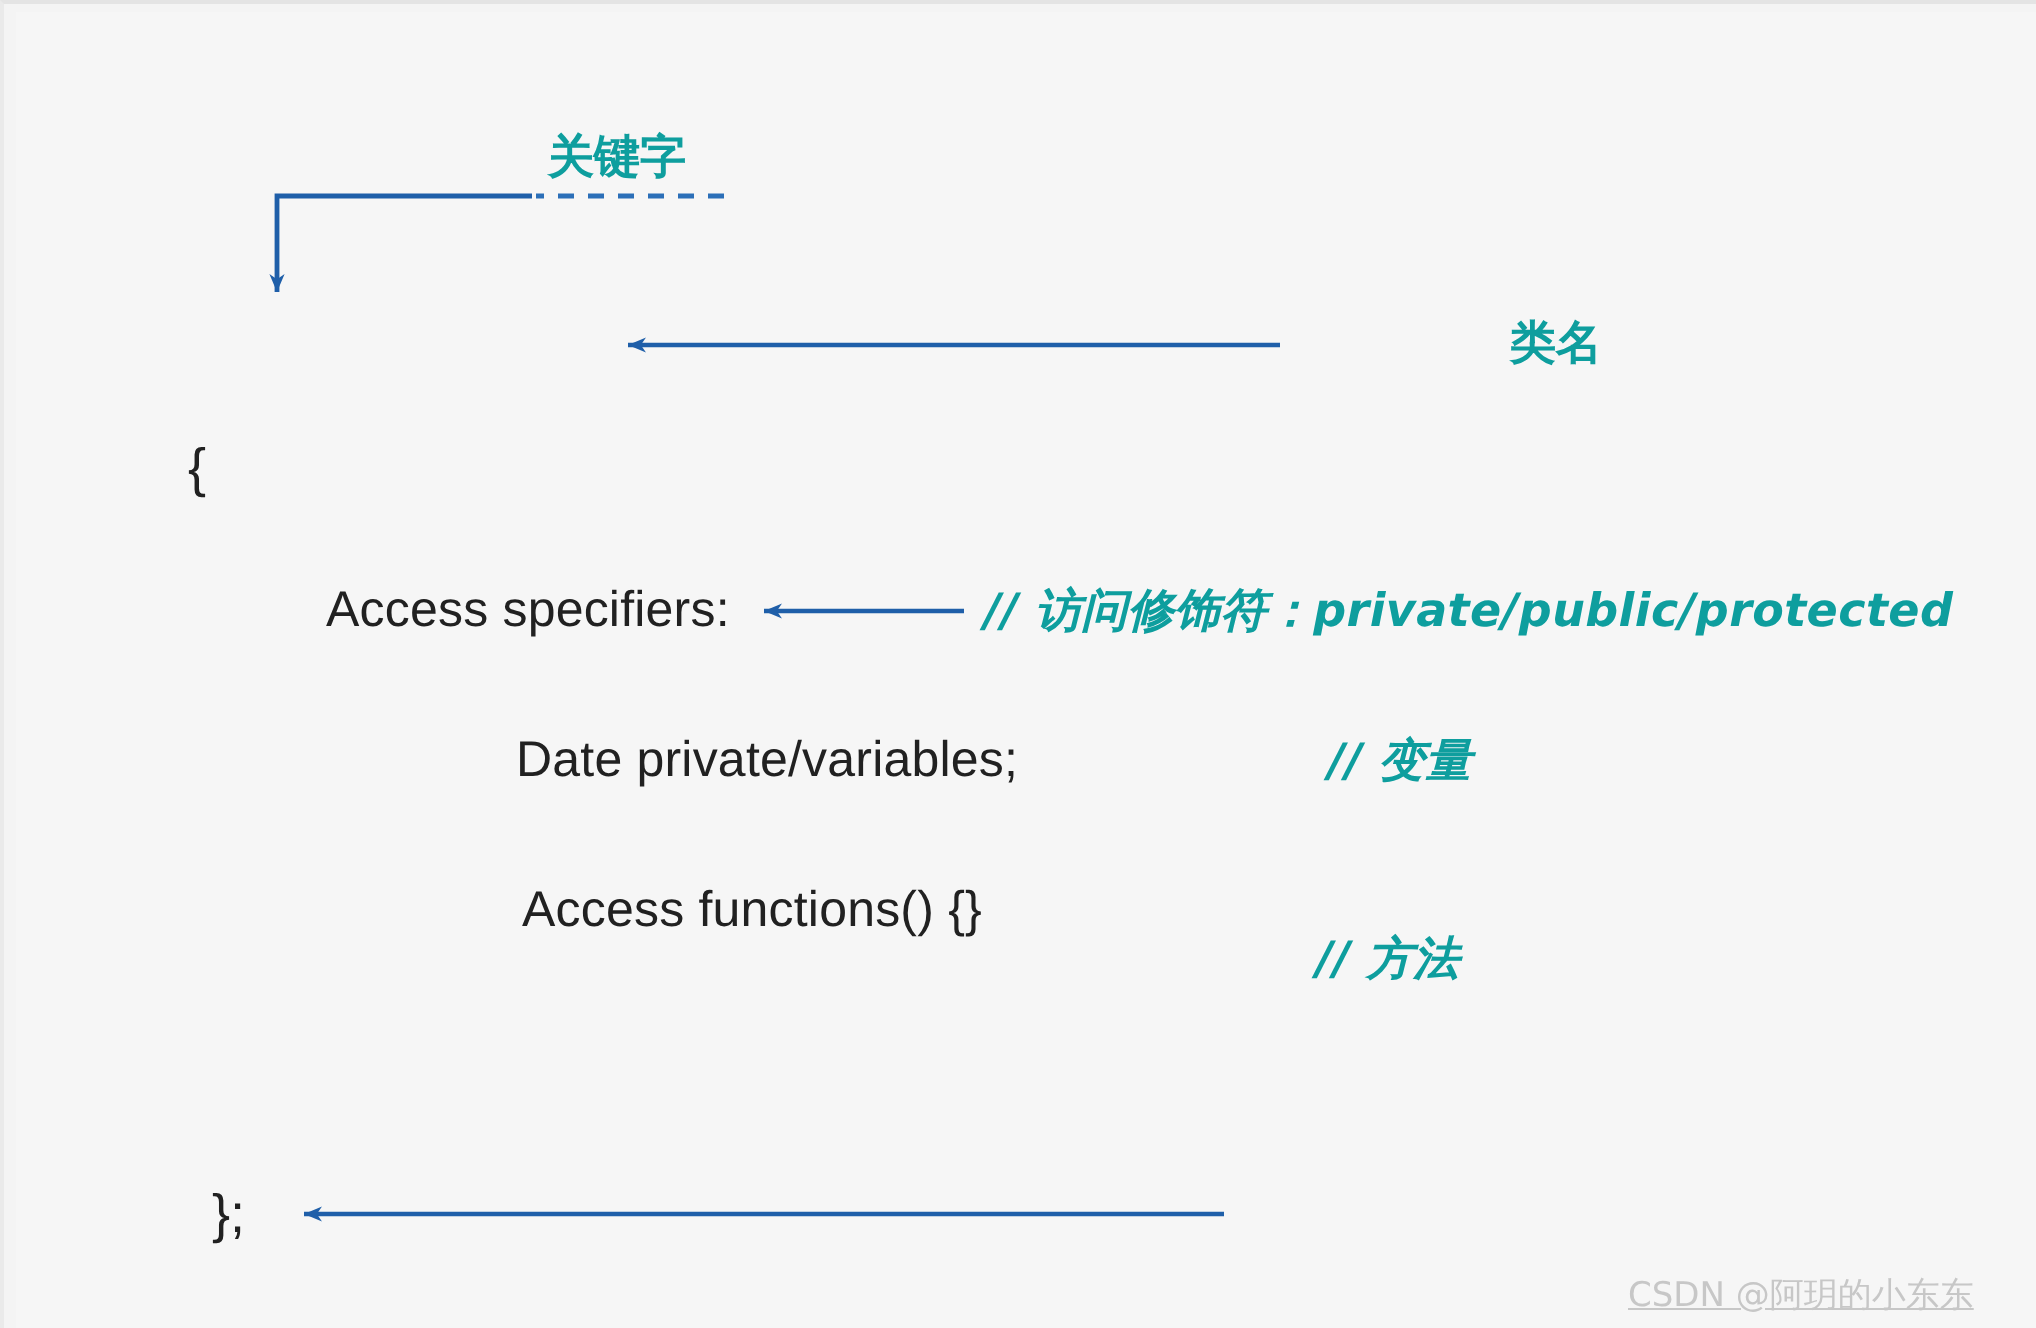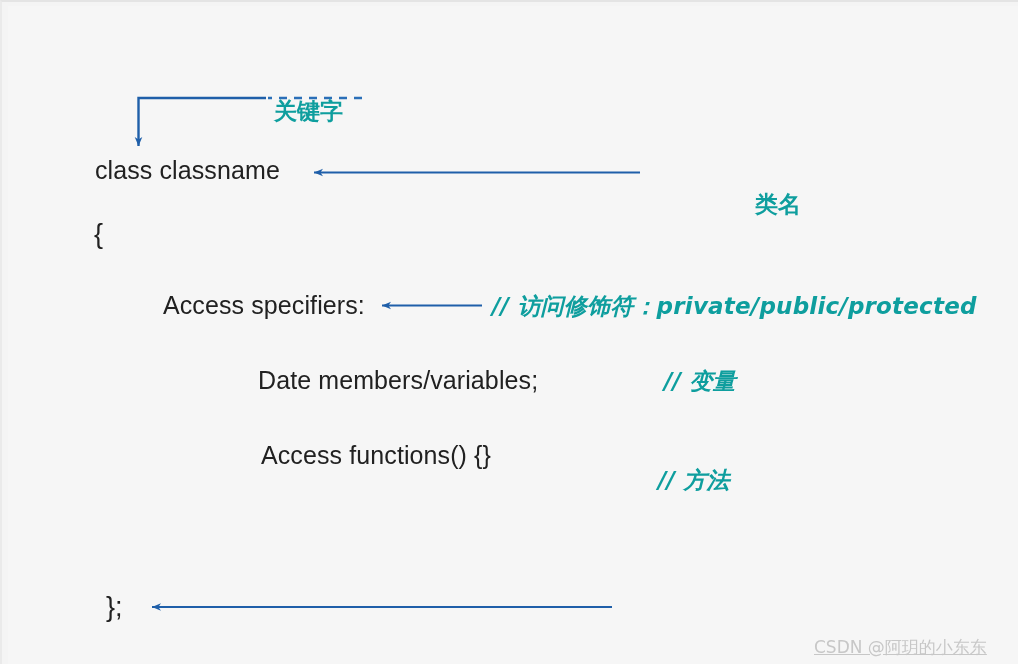--- a/index.html
+++ b/index.html
@@ -42,21 +42,20 @@
   .brace {
     color: #212121;
     font-size: 27px;
     font-family: "Liberation Sans", "DejaVu Sans", sans-serif;
   }
   .label-teal {
     color: #0e9e9e;
     font-size: 23px;
     font-weight: bold;
     font-family: "DejaVu Sans", "Liberation Sans", sans-serif;
-    margin-top: 32px;
   }
   .comment {
     color: #0e9e9e;
     font-size: 23px;
     font-weight: bold;
     font-family: "DejaVu Sans", "Liberation Sans", sans-serif;
     letter-spacing: 0.2px;
     font-style: italic;
   }
   .watermark {
@@ -90,31 +89,30 @@
 
     <line x1="638" y1="170.5" x2="312" y2="170.5" stroke="#1f5fa9" stroke-width="2.2" marker-end="url(#ah)"></line>
 
     <line x1="480" y1="303.5" x2="380" y2="303.5" stroke="#1f5fa9" stroke-width="2.2" marker-end="url(#ah)"></line>
 
     <line x1="610" y1="605" x2="150" y2="605" stroke="#1f5fa9" stroke-width="2.2" marker-end="url(#ah)"></line>
   </svg>
 
   <div class="txt label-teal" style="left:272px; top:66px;">关键字</div>
 
-  <div class="txt code" style="left:93px; top:156px;">class classname</div>
 
   <div class="txt label-teal" style="left:753px; top:159px;">类名</div>
 
   <div class="txt brace" style="left:92px; top:219px;">{</div>
 
   <div class="txt code" style="left:161px; top:291px;text-align:right;">Access specifiers:</div>
 
   <div class="txt comment" style="left:490px; top:293px;">// 访问修饰符：private/public/protected</div>
 
-  <div class="txt code" style="left:256px; top:366px;">Date members/variables;</div>
+  <div class="txt code" style="left:256px; top:366px;">Date private/variables;</div>
 
   <div class="txt comment" style="left:662px; top:368px;">// 变量</div>
 
   <div class="txt code" style="left:259px; top:441px;">Access functions() {}</div>
 
   <div class="txt comment" style="left:656px; top:467px;">// 方法</div>
 
   <div class="txt brace" style="left:104px; top:592px;">};</div>
 
 

